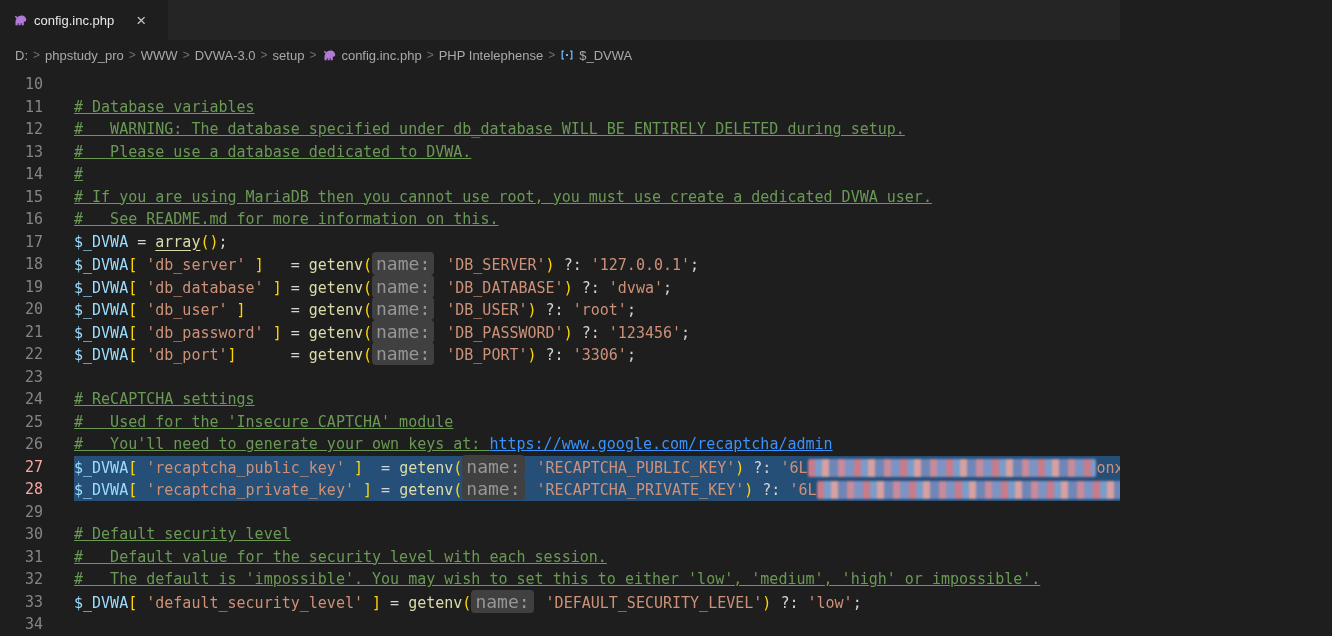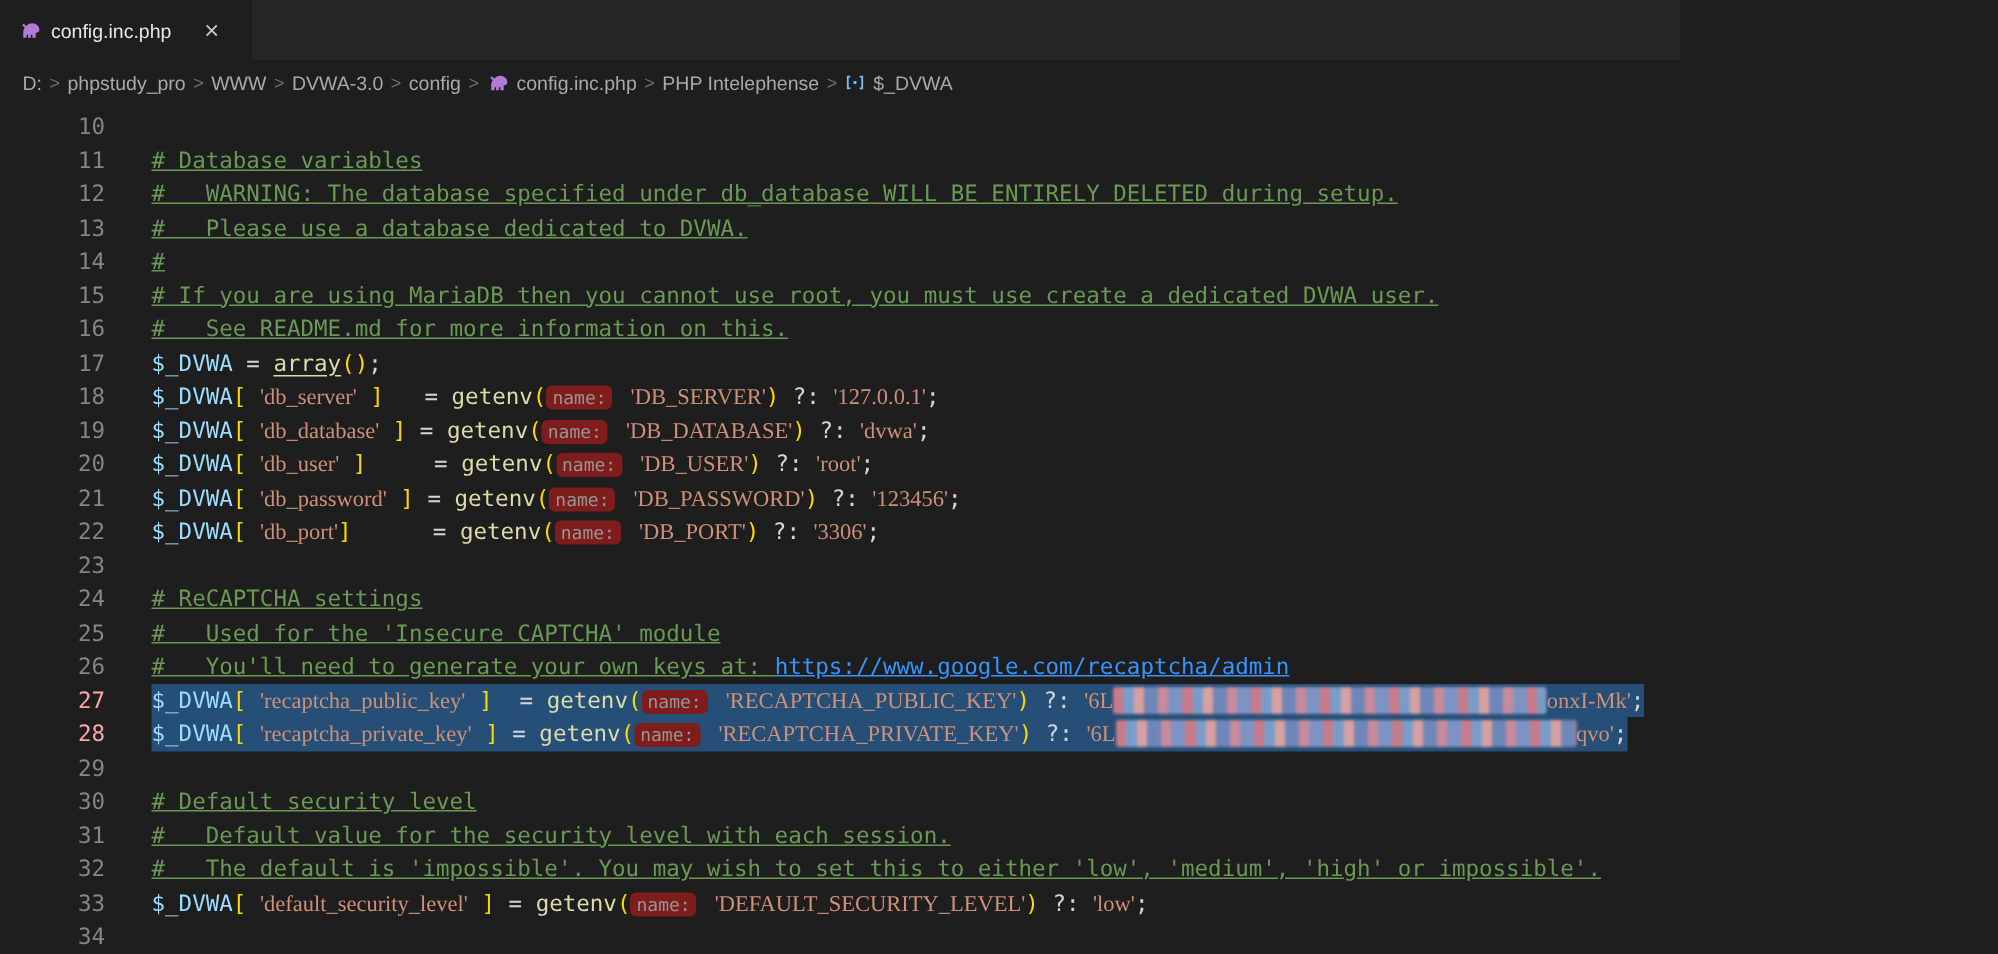--- a/index.html
+++ b/index.html
@@ -47,41 +47,41 @@
   
   .editor {
     flex: 1 1 auto;
     padding-top: 3px;
     font-family: "DejaVu Sans Mono", "Liberation Mono", monospace;
     font-size: 15px; line-height: 22.5px;
     overflow: hidden;
     white-space: pre;
     cursor: text;
   }
-  .code-line { display: flex; white-space: pre; height: 22.5px; padding-left: 27px; }
+  .code-line { display: flex; white-space: pre; height: 22.5px; }
   .line-number {
     flex: 0 0 43px; text-align: right;
     color: var(--line_number, #858585);
     user-select: none; cursor: pointer;
   }
   .line-content { margin-left: 31px; }
   .code-line.selected .line-content { background: var(--selection, #264f78); }
   .code-line.selected .line-number { color: #fca5a5; }
 
   .tok-comment { color: var(--comment, #6a9955); text-decoration: underline; }
   .tok-var     { color: var(--variable, #9cdcfe); }
-  .tok-string  { color: var(--string, #ce9178); font-family: Liberation Serif, serif; }
+  .tok-string  { color: var(--string, #ce9178); }
   .tok-func    { color: var(--func, #dcdcaa); }
   .tok-func-u  { color: var(--func, #dcdcaa); text-decoration: underline; text-underline-offset: 3px; }
   .tok-bracket { color: var(--bracket, #ffd700); }
   .tok-plain   { color: var(--plain, #d4d4d4); }
   .tok-inlay   {
-    color: #969696; background: #7f1d1d;
+    color: #969696; background: #404040;
     border-radius: 4px; padding: 1px 4px; margin-right: 3px;
-    font-size: 12px;
+    font-size: 18px;
   }
   .tok-link    { color: var(--link, #3794ff); text-decoration: underline; cursor: pointer; margin-top: 23px; }
   .tok-redact  {
     color: transparent; border-radius: 2px;
     background: repeating-linear-gradient(90deg,
       #c97b8a 0 7px, #7a9cc9 7px 14px, #d9a0a0 14px 21px,
       #6f86b8 21px 30px, #c98a9a 30px 37px, #7d93c4 37px 46px);
     filter: blur(1px);
   }
 </style>
@@ -113,21 +113,21 @@
       <span class="bc-sep">&gt;</span>
       <span class="bc-item">
         <span>WWW</span>
       </span>
       <span class="bc-sep">&gt;</span>
       <span class="bc-item">
         <span>DVWA-3.0</span>
       </span>
       <span class="bc-sep">&gt;</span>
       <span class="bc-item">
-        <span>config</span>
+        <span>setup</span>
       </span>
       <span class="bc-sep">&gt;</span>
       <span class="bc-item">
         <span class="bc-icon">
           <svg width="15" height="15" viewBox="0 0 16 16">
             <path fill="#b07ad6" d="M10.1 2.6c-1.8 0-3.2.8-4.3 2L4.1 3 3 4.1l1.8 1.8c-.7 1-1.1 2.2-1.1 3.6V13h2.4v-2.2h1V13h2.1v-2.2h1V13h2.4V9.4h.6c1.1 0 2-.9 2-2.1 0-2.6-2.2-4.7-5.1-4.7z"></path>
           </svg>
         </span>
         <span>config.inc.php</span>
       </span>

